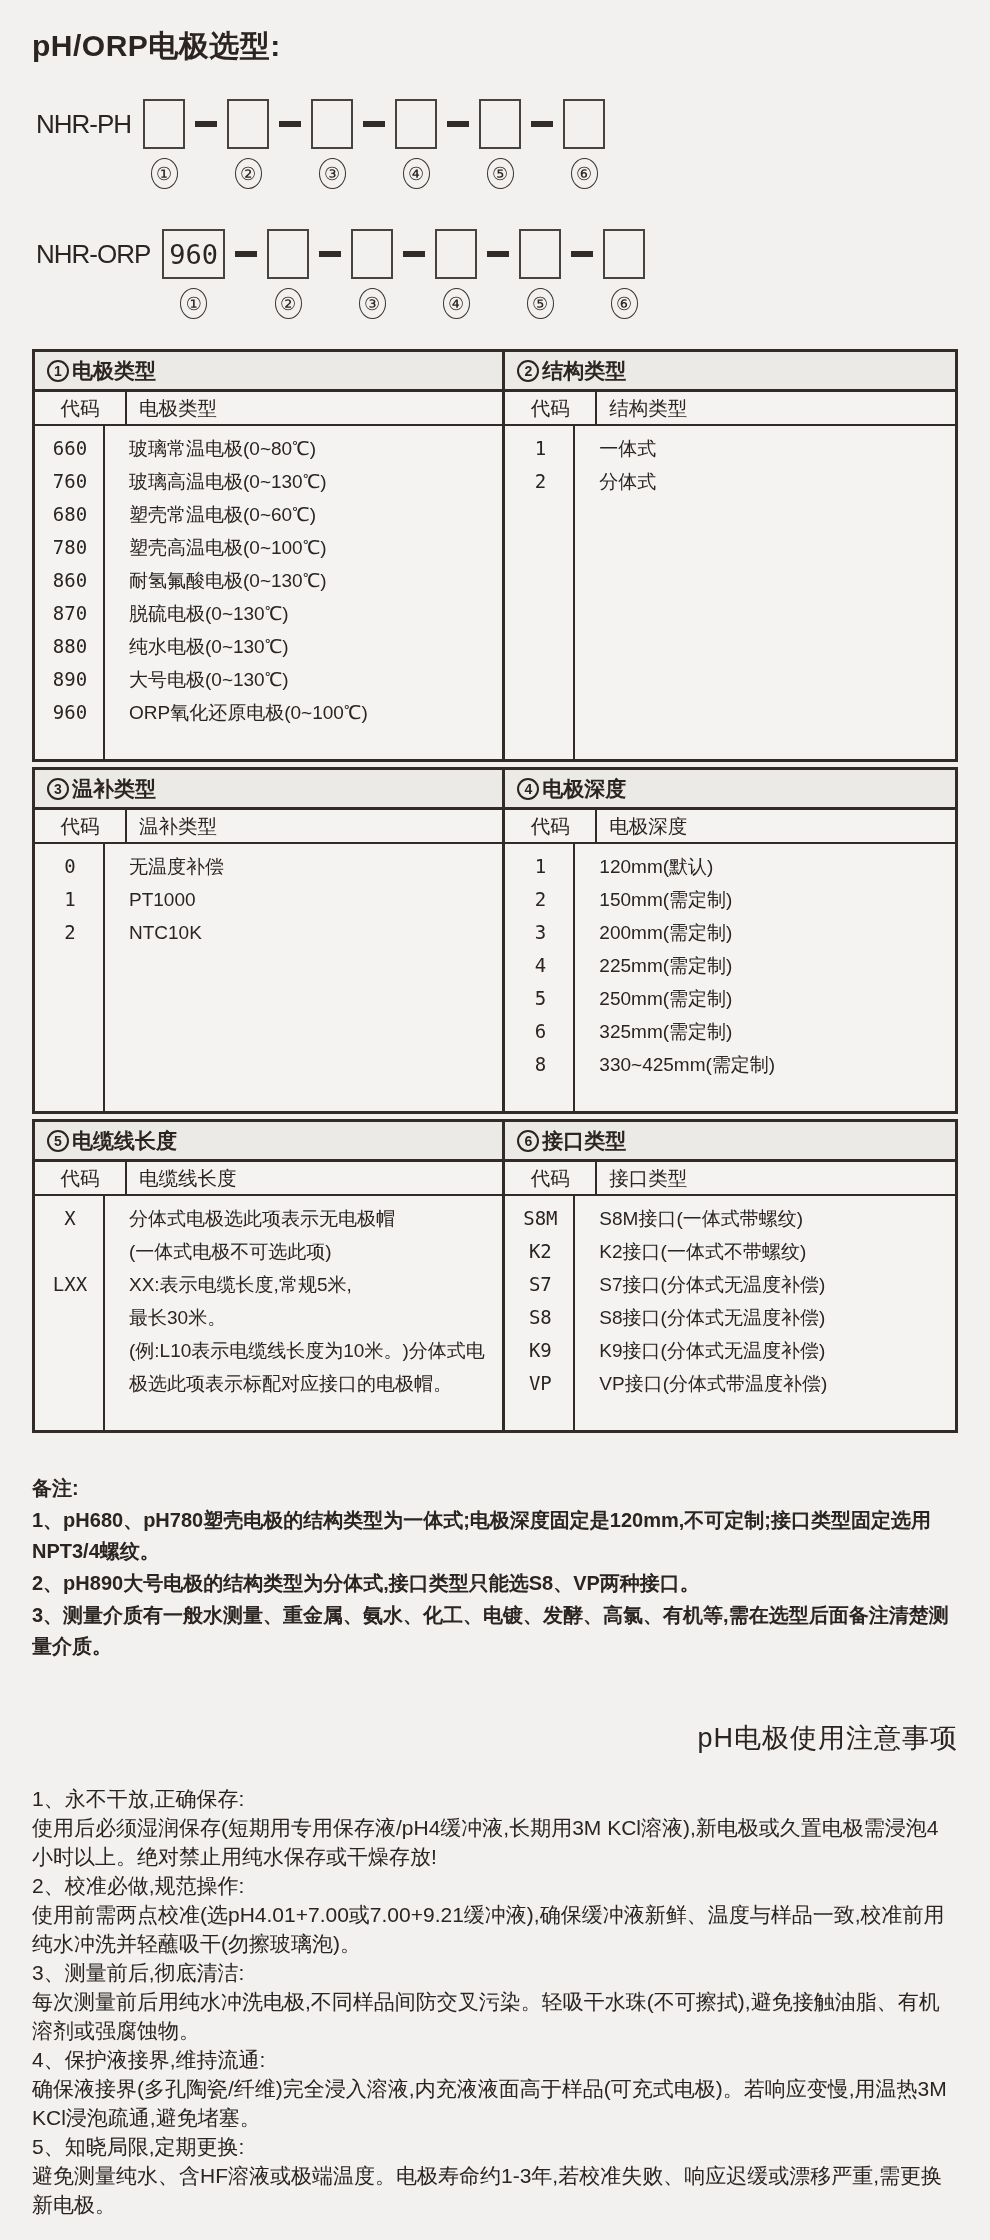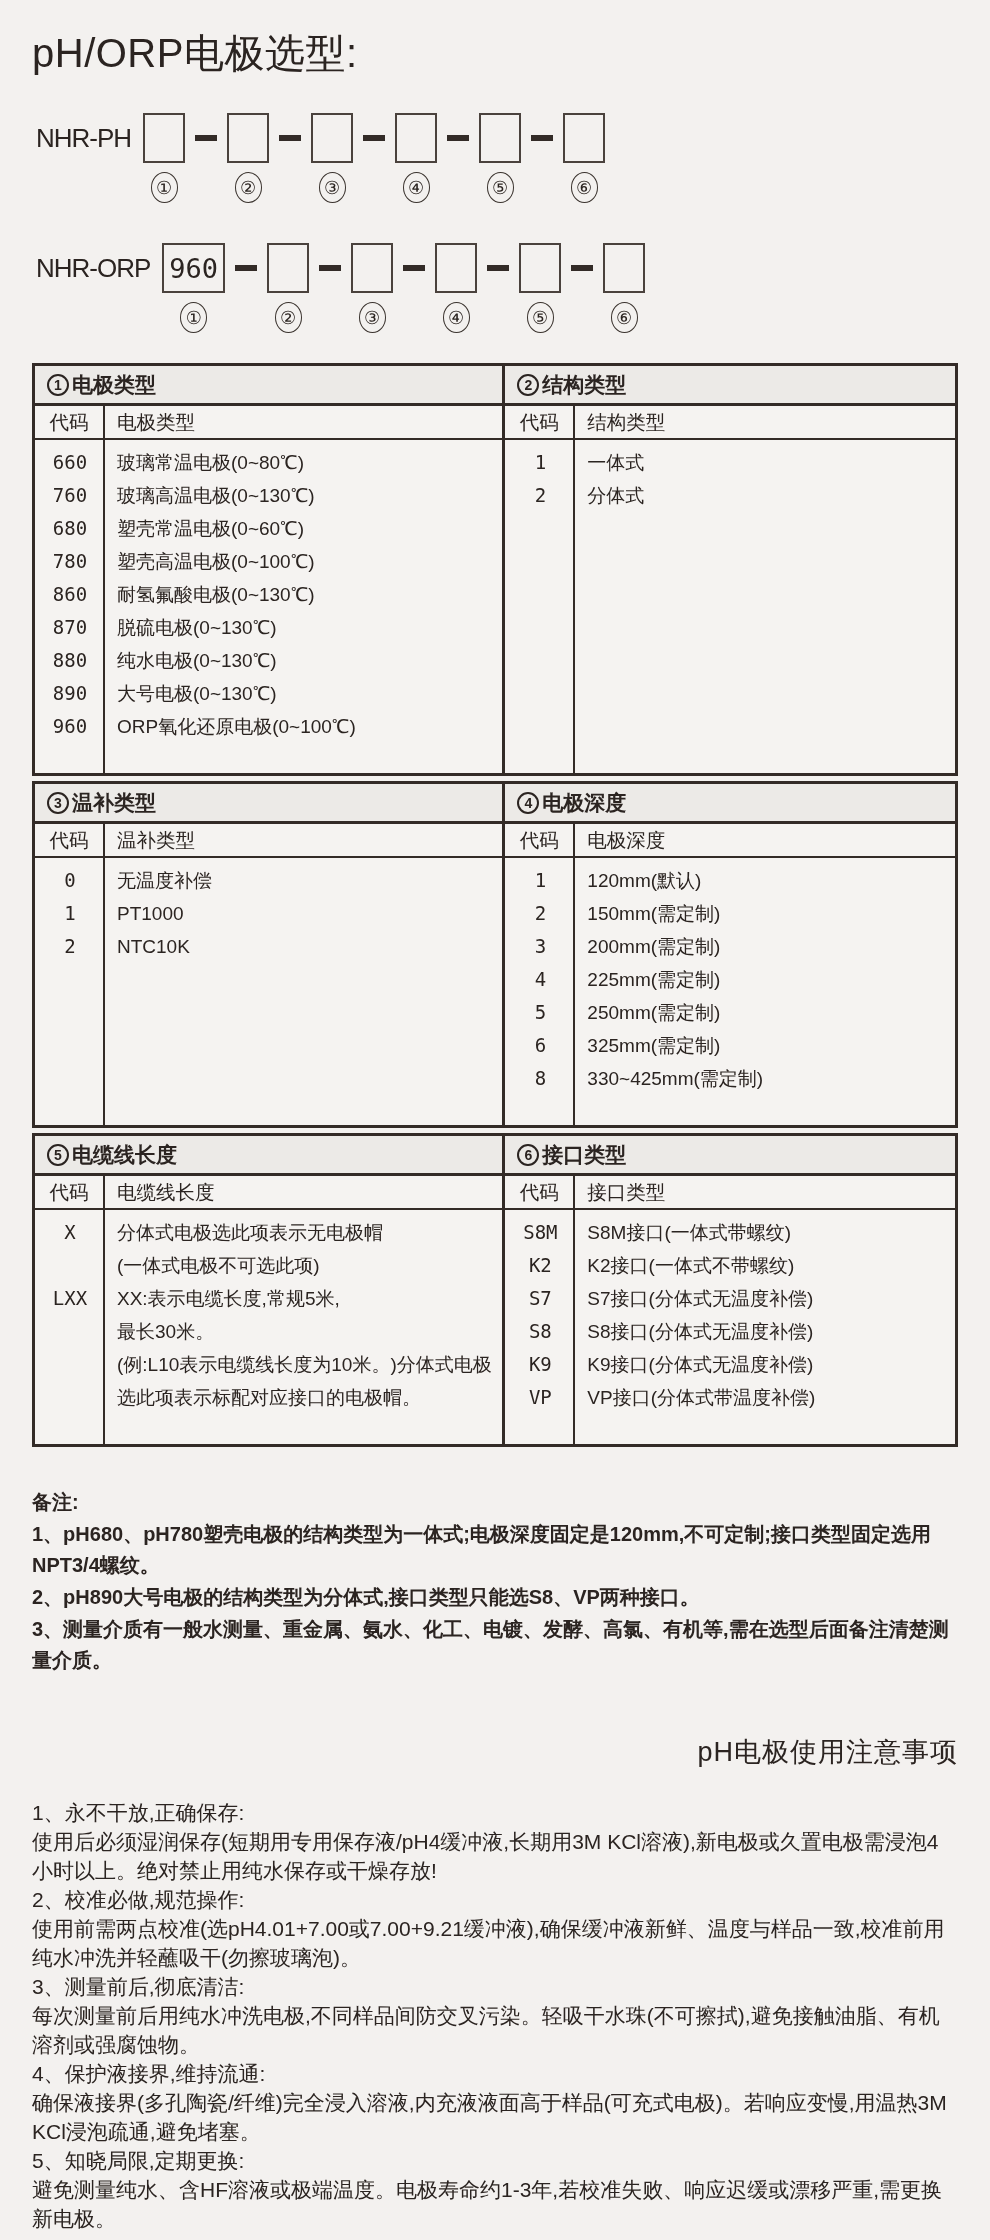--- a/index.html
+++ b/index.html
@@ -7,22 +7,22 @@
   body {
     height: 2240px;
     overflow: hidden;
     background: #f3f1ef;
     color: #2b2421;
     font-family: "Liberation Sans", sans-serif;
   }
   .page { padding: 26px 32px 0; }
 
   .page-title {
-    font-size: 40px;
-    font-weight: normal;
+    font-size: 30px;
+    font-weight: bold;
     letter-spacing: 0.5px;
   }
 
   
   .selector-row { display: flex; align-items: flex-start; margin-top: 32px; padding-left: 4px; }
   .selector-row.second { margin-top: 40px; }
   .prefix {
     font-family: Liberation Sans, sans-serif;
     font-size: 26px;
     letter-spacing: -1px;
@@ -81,25 +81,25 @@
   .sec-num {
     width: 22px; height: 22px;
     border: 2px solid #2b2421;
     border-radius: 50%;
     display: inline-flex; align-items: center; justify-content: center;
     font-size: 14px;
     margin-right: 3px;
     flex-shrink: 0;
   }
   .subhead { display: flex; border-bottom: 2px solid #332b27; height: 34px; font-size: 19.5px; }
-  .subhead .code-h { width: 70px; border-right: 2px solid #332b27; display: flex; align-items: center; justify-content: center; flex-shrink: 0; }
+  .subhead .code-h { width: 92px; border-right: 2px solid #332b27; display: flex; align-items: center; justify-content: center; flex-shrink: 0; }
   .subhead .type-h { flex: 1; display: flex; align-items: center; padding-left: 12px; }
   .tbody { flex: 1; position: relative; padding: 6px 0 30px; }
   .tbody::before { content: ""; position: absolute; left: 68px; top: 0; bottom: 0; width: 2px; background: #332b27; }
-  .row { display: flex; font-size: 19px; line-height: 33px; }
+  .row { display: flex; font-size: 19px; line-height: 33px; gap: 12px; }
   .row .code { width: 70px; text-align: center; flex-shrink: 0; font-family: "DejaVu Sans Mono", monospace; font-size: 19px; }
   .row .label { flex: 1; padding: 0 8px 0 12px; white-space: pre-line; }
 
   
   .remarks { margin-top: 40px; font-weight: bold; font-size: 20px; line-height: 31px; }
   .remarks .remark-line { margin-top: 1px; }
 
   
   .notice { margin-top: 58px; }
   .notice-title { text-align: right; font-size: 27px; letter-spacing: 1px; }

